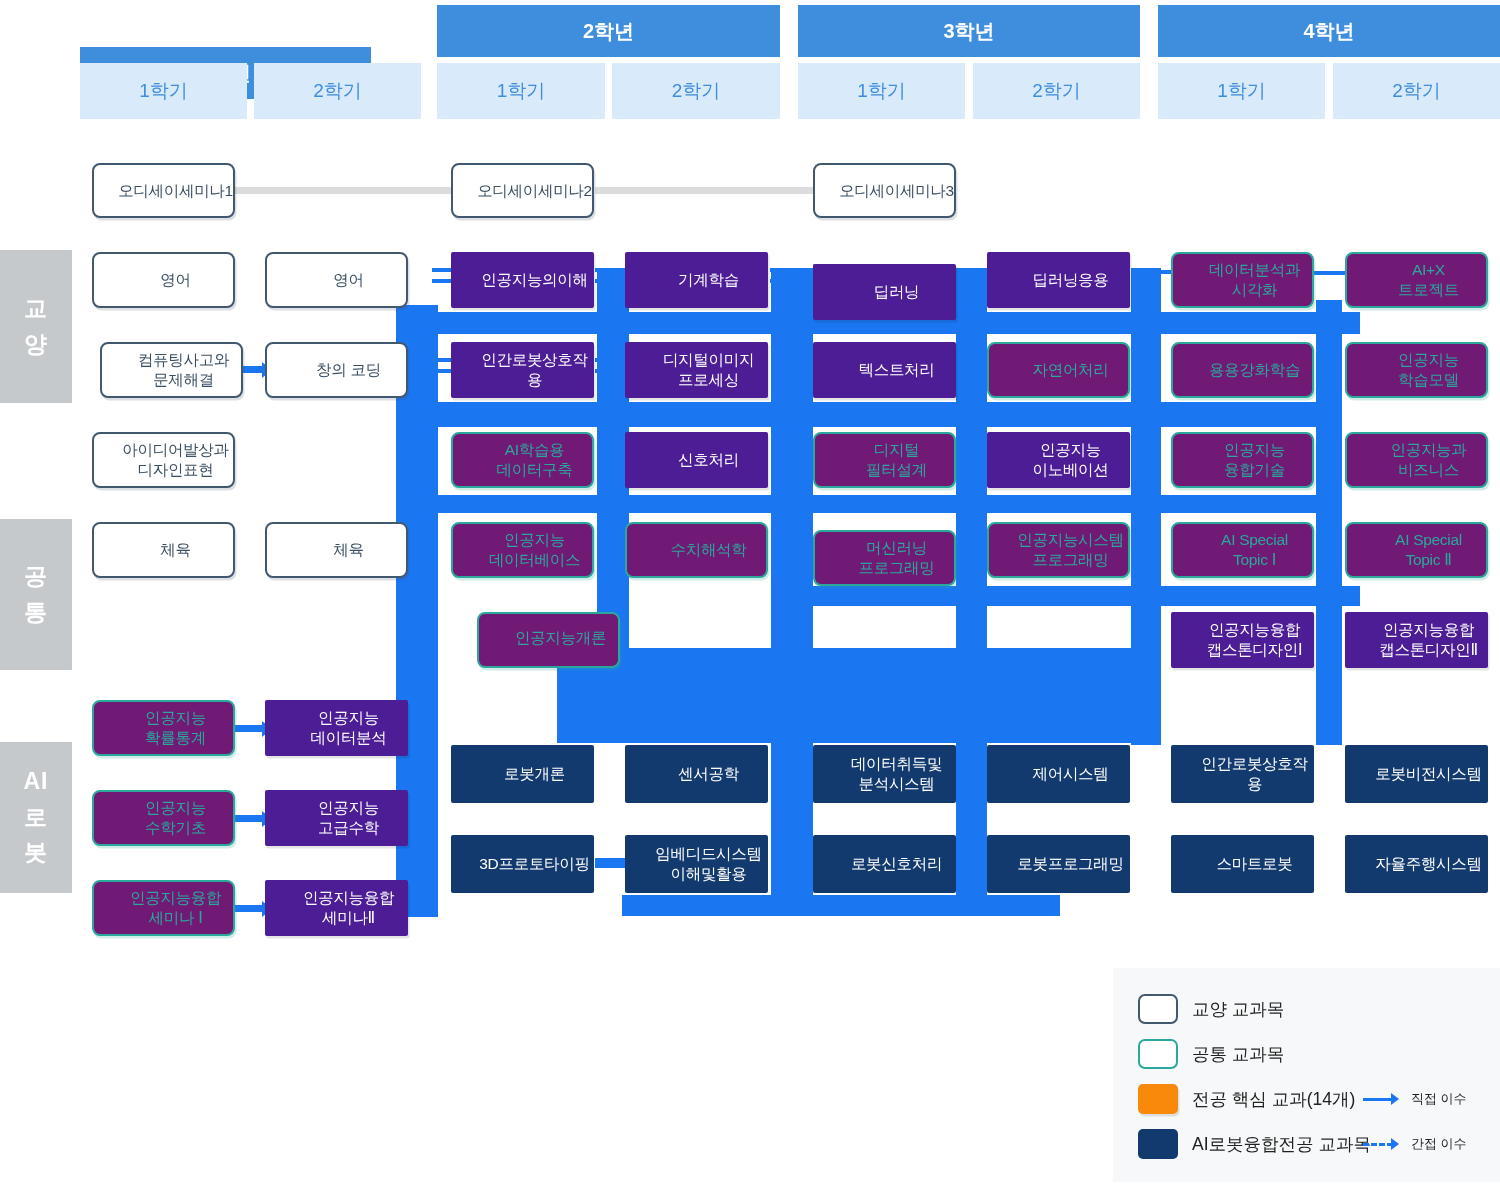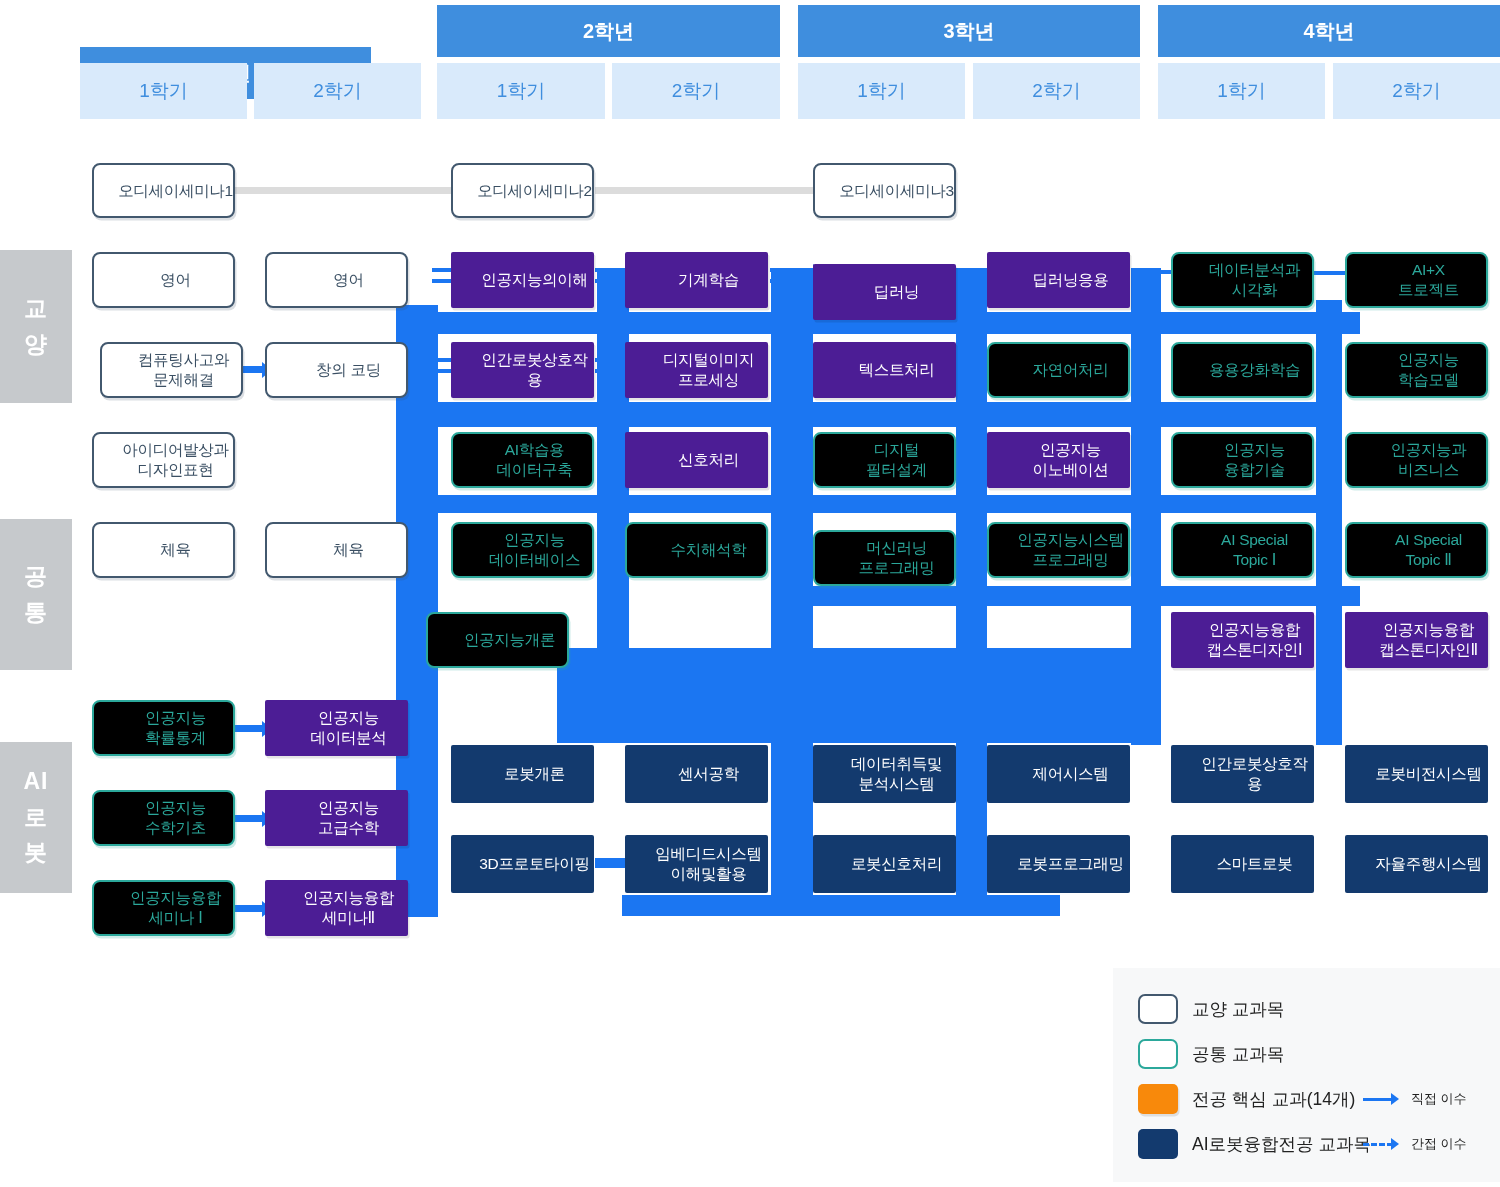--- a/index.html
+++ b/index.html
@@ -22,21 +22,21 @@
               width:0;height:0;border-left:7px solid #1B76F2;border-top:6px solid transparent;
               border-bottom:6px solid transparent;}
   .arr-thick::after{right:-10px;border-left:10px solid #1B76F2;border-top:8px solid transparent;
                     border-bottom:8px solid transparent;}
   
   .course{position:absolute;width:143px;height:56px;box-sizing:border-box;display:flex;
           align-items:center;justify-content:center;text-align:center;font-size:15.5px;
           letter-spacing:-0.3px;line-height:1.28;white-space:pre-line;z-index:2;padding-left:24px;}
   .gen{background:#fff;border:2.5px solid #42586E;border-radius:8px;color:#3A4F63;
        box-shadow:1.5px 2.5px 0 rgba(60,80,100,.18);}
-  .common{background:#000000;border:2.5px solid #2BA89B;border-radius:8px;color:#2BA89B;
+  .common{background:#701a75;border:2.5px solid #2BA89B;border-radius:8px;color:#2BA89B;
           box-shadow:1.5px 2.5px 0 rgba(42,168,155,.22);}
   .core{background:#4c1d95;color:#fff;border-radius:2px;box-shadow:1.5px 2.5px 0 rgba(0,0,0,.10);}
   .robot{background:#133A6E;color:#fff;border-radius:2px;height:58px;}
   
   #legend{position:absolute;left:1113px;top:968px;width:387px;height:214px;background:#F7F8F9;z-index:2;}
   .lg-row{position:absolute;left:25px;height:30px;display:flex;align-items:center;}
   .lg-swatch{width:40px;height:30px;box-sizing:border-box;margin-right:14px;flex:0 0 40px;}
   .lg-swatch.gen{background:#fff;border:2.5px solid #42586E;border-radius:7px;box-shadow:none;}
   .lg-swatch.common{background:#fff;border:2.5px solid #2BA89B;border-radius:7px;box-shadow:none;}
   .lg-swatch.core{background:#F8890B;border-radius:5px;}
@@ -156,21 +156,21 @@
 데이터베이스</div>
       <div class="course common" style="left: 625px; top: 522px;">수치해석학</div>
       <div class="course common" style="left: 813px; top: 522px; margin-top: 8px;">머신러닝
 프로그래밍</div>
       <div class="course common" style="left: 987px; top: 522px;">인공지능시스템
 프로그래밍</div>
       <div class="course common" style="left: 1171px; top: 522px;">AI Special
 Topic Ⅰ</div>
       <div class="course common" style="left: 1345px; top: 522px;">AI Special
 Topic Ⅱ</div>
-      <div class="course common" style="left: 426px; top: 612px;">인공지능개론</div>
+      <div class="course common" style="left: 477px; top: 612px; font-family: Liberation Mono, monospace;">인공지능개론</div>
       <div class="course core" style="left: 1171px; top: 612px;">인공지능융합
 캡스톤디자인Ⅰ</div>
       <div class="course core" style="left: 1345px; top: 612px;">인공지능융합
 캡스톤디자인Ⅱ</div>
       <div class="course common" style="left: 92px; top: 700px;">인공지능
 확률통계</div>
       <div class="course core" style="left: 265px; top: 700px;">인공지능
 데이터분석</div>
       <div class="course robot" style="left: 451px; top: 745px;">로봇개론</div>
       <div class="course robot" style="left: 625px; top: 745px;">센서공학</div>

